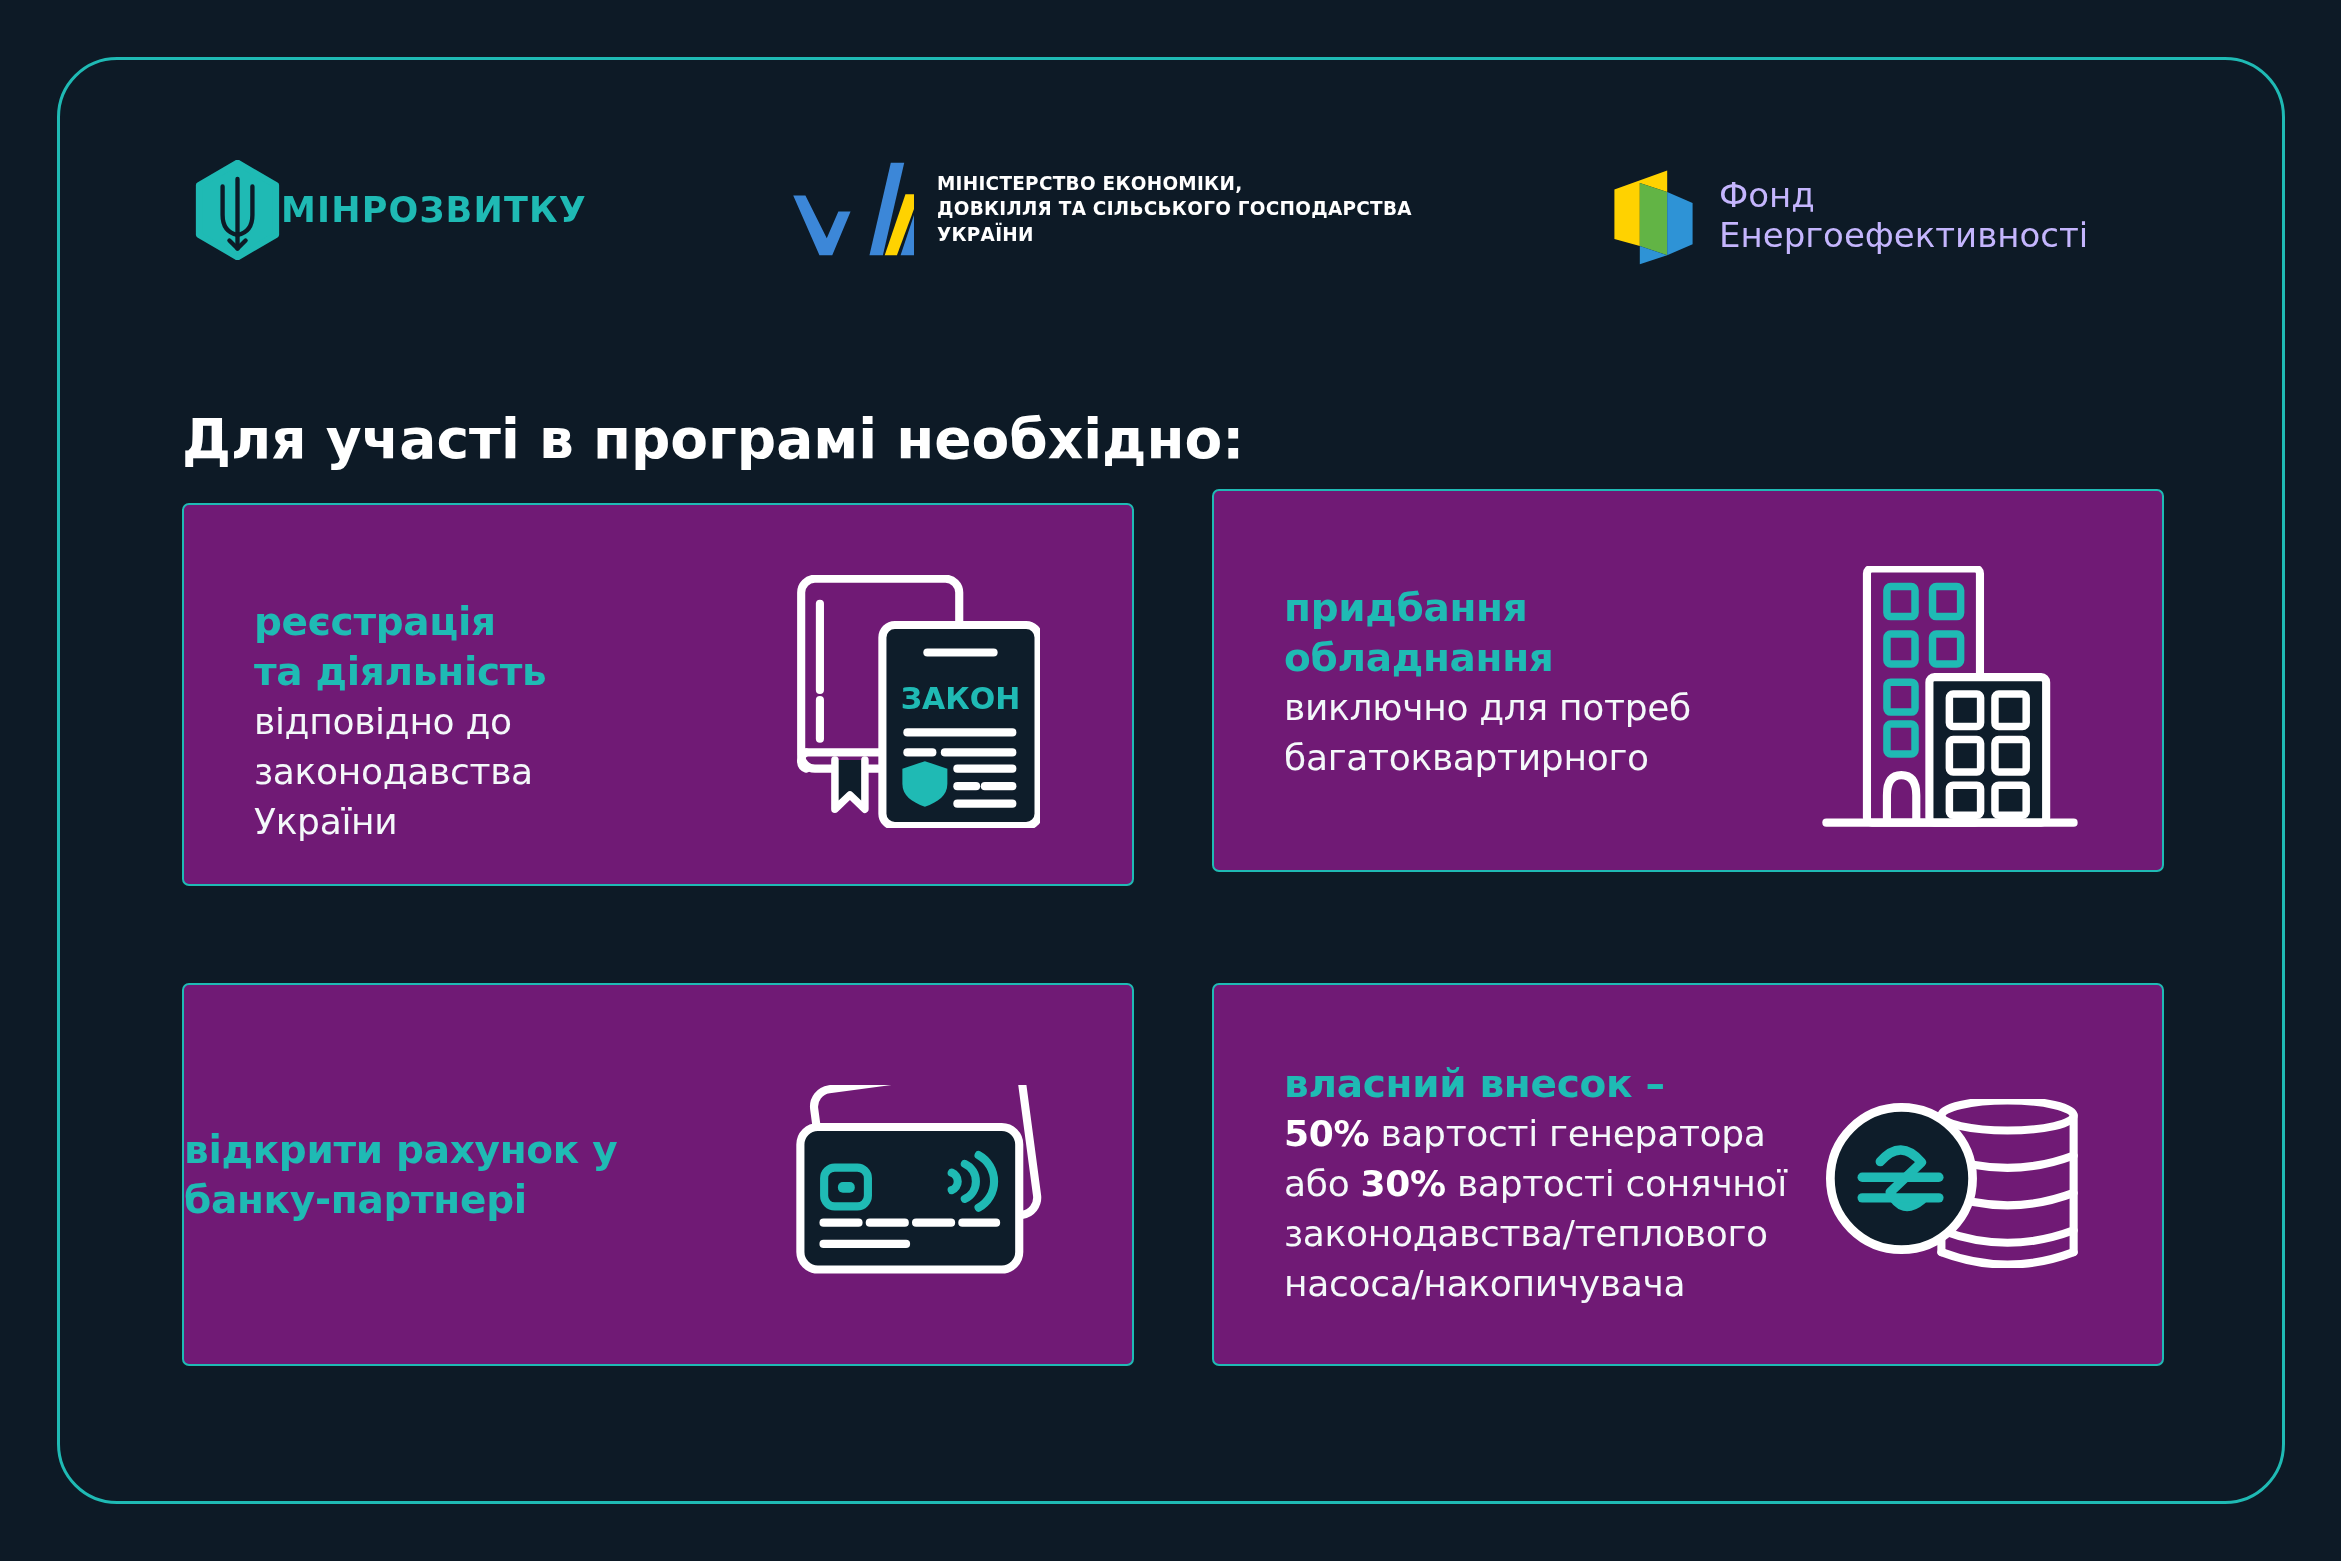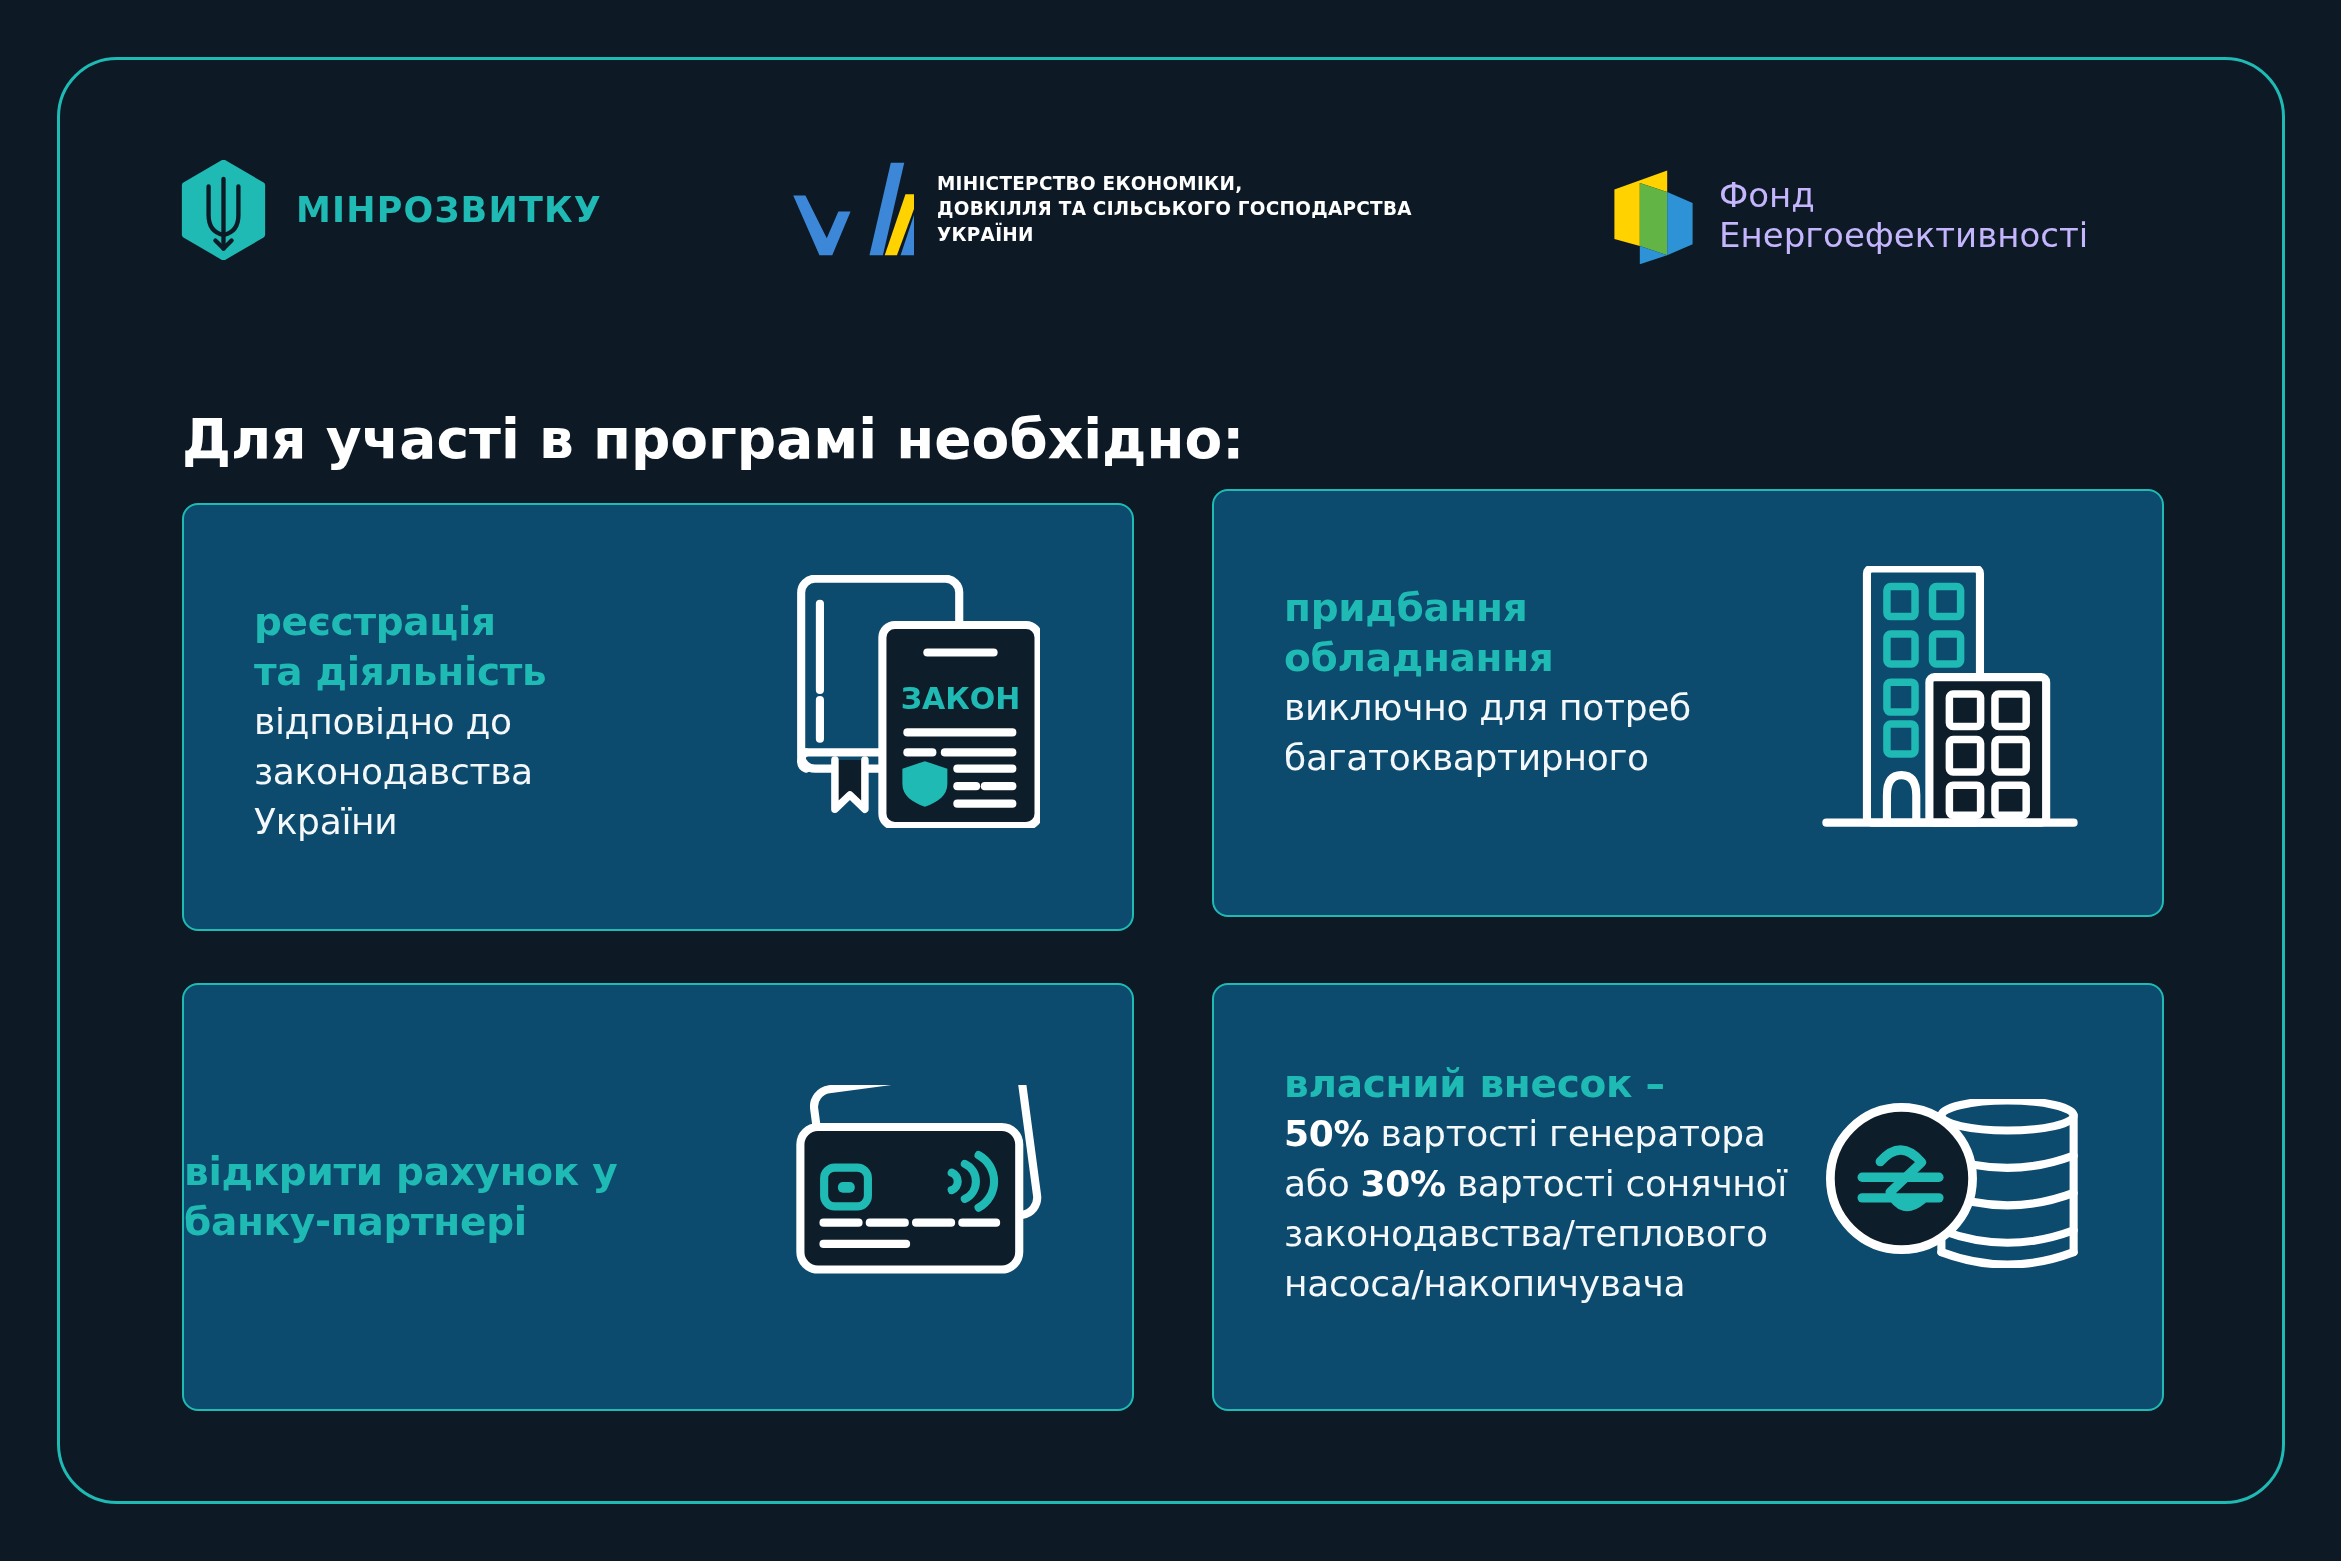--- a/index.html
+++ b/index.html
@@ -3,34 +3,34 @@
 <meta charset="utf-8">
 <style>
   html,body{margin:0;padding:0;background:#0d1a26;}
   .canvas{position:relative;width:2342px;height:1561px;background:#0d1a26;overflow:hidden;
           font-family:"DejaVu Sans","Liberation Sans",sans-serif;color:#f4f8fa;}
   .panel{position:absolute;left:57px;top:57px;right:57px;bottom:57px;
          border:3.1px solid #1fbab4;border-radius:60px;}
   
   .logo-row{position:absolute;left:0;top:0;width:100%;height:0;}
   .logo{position:absolute;display:flex;align-items:center;}
-  .logo-minrozvytku{left:180px;top:160px;gap:29px;}
+  .logo-minrozvytku{left:194px;top:160px;}
   .logo-minrozvytku .word{font-size:35px;font-weight:bold;color:#1fbab4;letter-spacing:1.2px;}
   .logo-ministry{left:792px;top:162px;gap:23px;}
   .logo-ministry .lines{font-size:19.4px;font-weight:bold;line-height:25.6px;color:#ffffff;
                         letter-spacing:0.3px;transform:scaleX(.95);transform-origin:left center;}
   .logo-fund{left:1614px;top:164px;gap:26px;}
   .logo-fund .lines{font-size:34px;line-height:40px;color:#c4b5fd;font-weight:normal;}
   .lines span{display:block;}
   
   .title{position:absolute;left:182px;top:370px;font-size:55px;font-weight:bold;
          color:#ffffff;letter-spacing:0;}
   
-  .card{position:absolute;width:952px;height:428px;border:2.5px solid #1fbab4;
-        border-radius:16px;background:#0c4a6e;box-sizing:border-box;}
+  .card{position:absolute;width:952px;height:383px;border:2.5px solid #1fbab4;
+        border-radius:7px;background:#701a75;box-sizing:border-box;}
   .card-1{left:182px;top:503px;}
   .card-2{left:1212px;top:489px;padding-left:30px;}
   .card-3{left:182px;top:983px;display:flex;flex-direction:column;justify-content:center;}
   .card-4{left:1212px;top:983px;}
   .card-text{position:absolute;left:70px;top:92px;}
   .card-3 .card-text{position:static;}
   .card-4 .card-text{top:74px;}
   .h-teal{color:#1fbab4;font-weight:bold;font-size:39px;line-height:50px;letter-spacing:-0.3px;}
   .b-white{color:#f4f8fa;font-size:36px;line-height:50px;letter-spacing:-0.3px;}
   .b-white b{color:#ffffff;}

